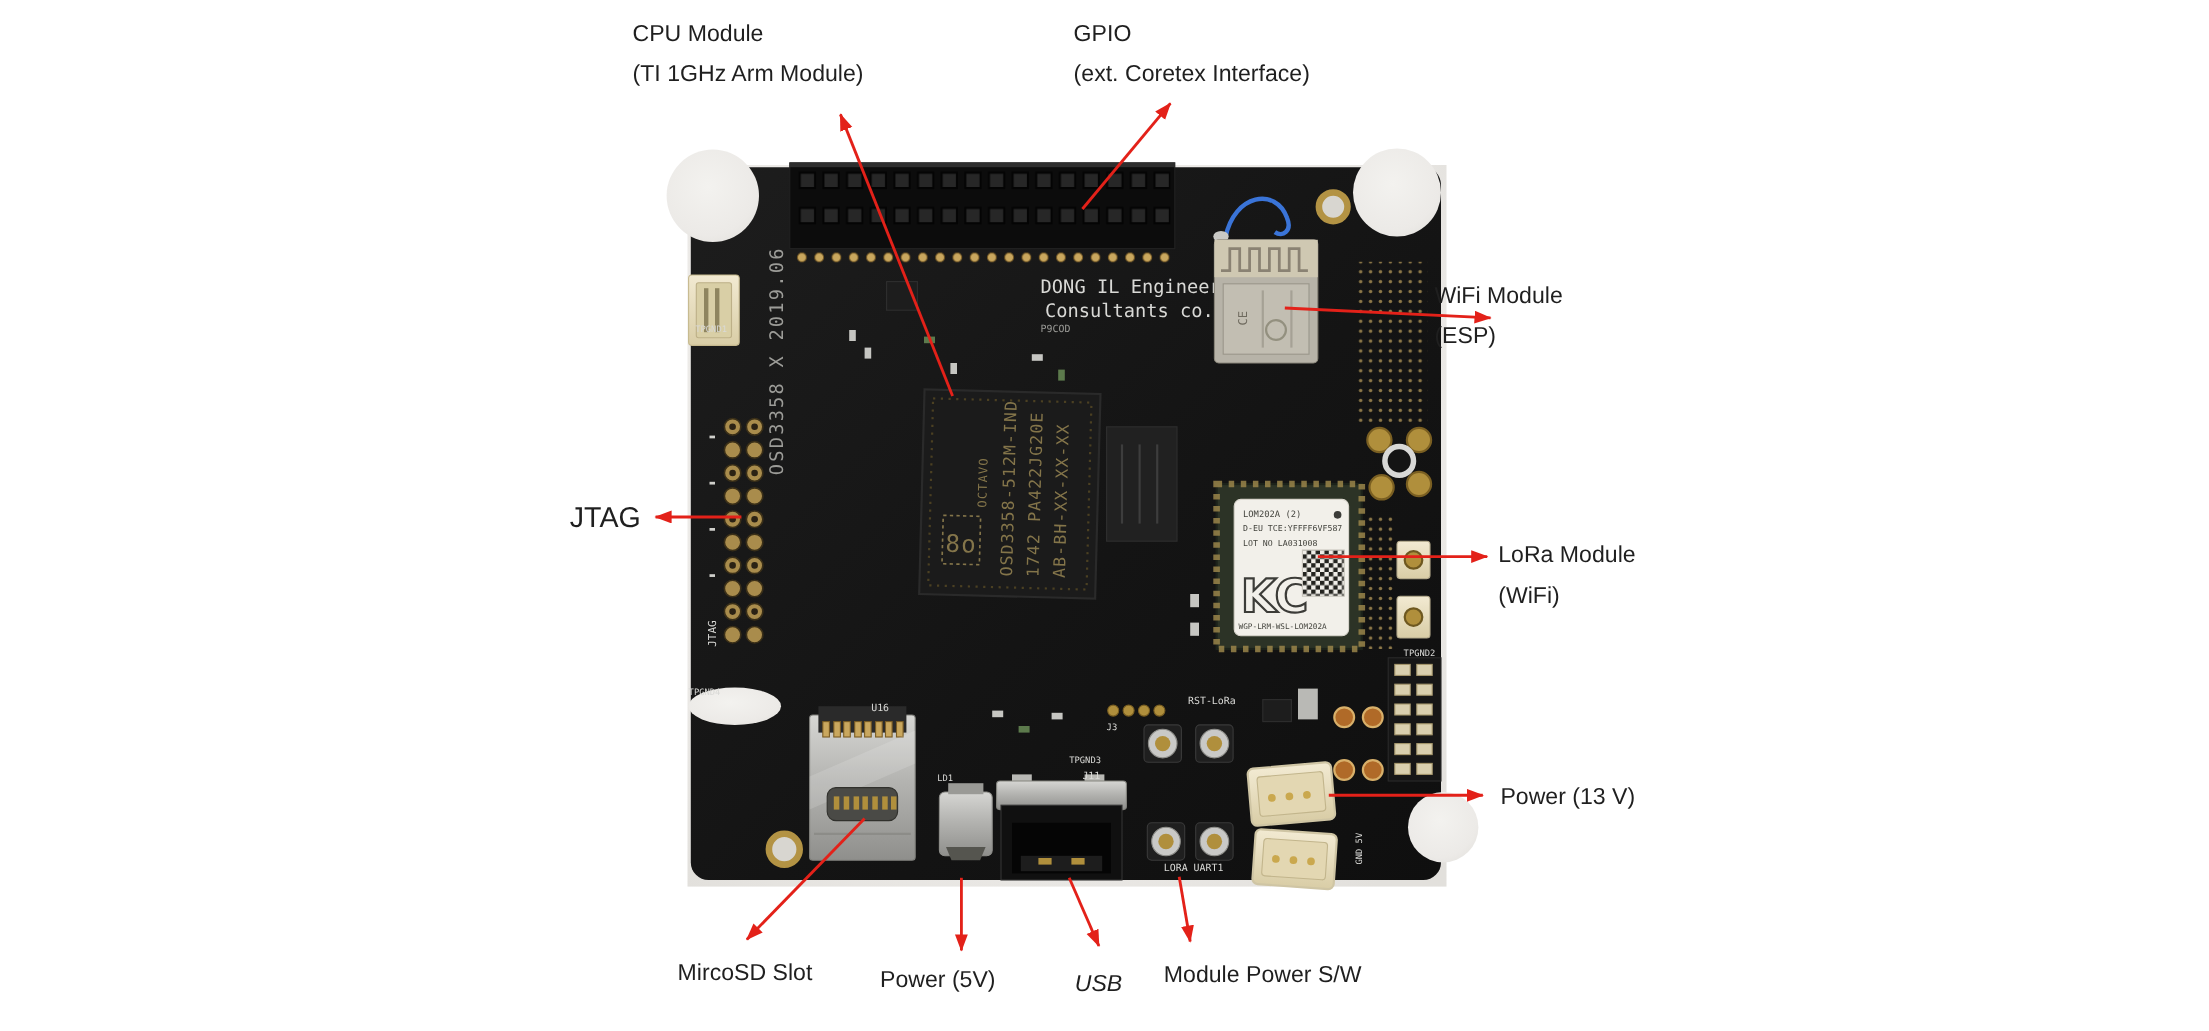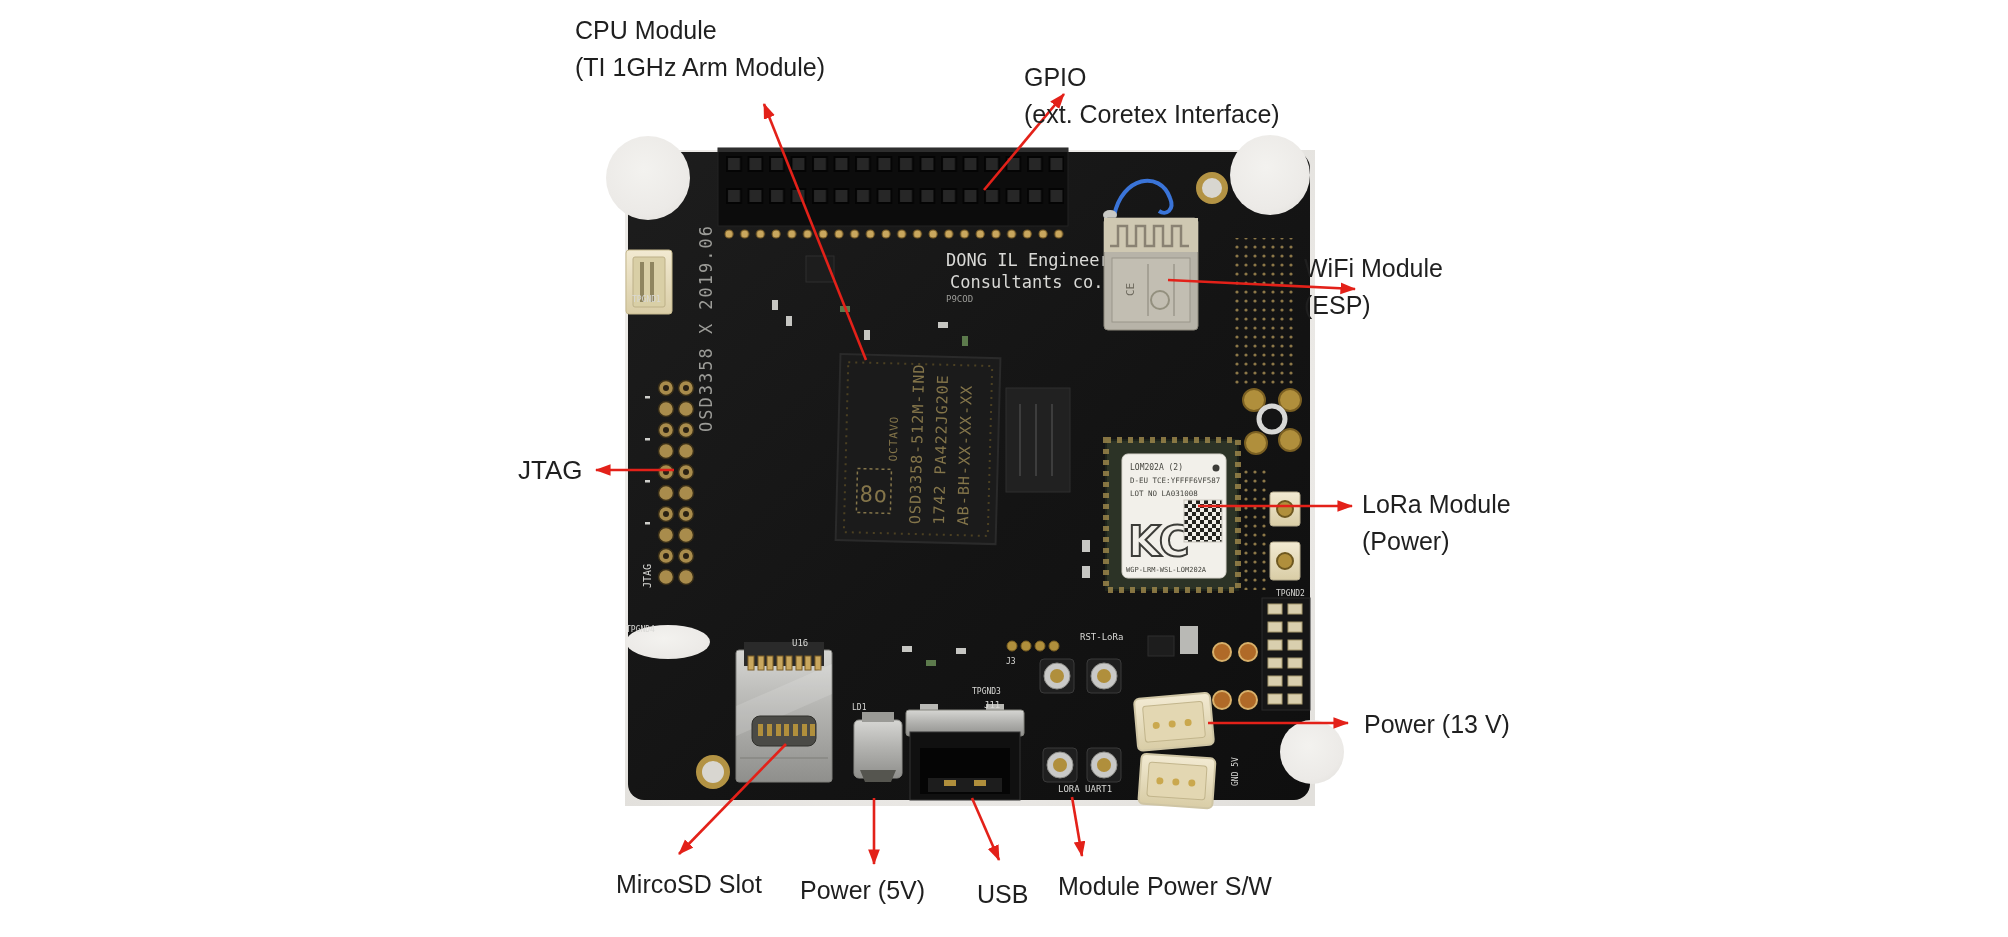--- a/index.html
+++ b/index.html
@@ -1,19 +1,19 @@
 <!DOCTYPE html>
 <html><head>
 <meta charset="utf-8">
 <style>
   html,body{margin:0;padding:0;background:#ffffff;}
   #stage{position:relative;width:2008px;height:937px;background:#ffffff;overflow:hidden;
          font-family:"Liberation Sans",sans-serif;}
   #art{position:absolute;left:0;top:0;}
-  .ann{position:absolute;font-size:25px;line-height:37px;color:#1f1f1f;white-space:nowrap;}
+  .ann{position:absolute;font-size:21px;line-height:37px;color:#1f1f1f;white-space:nowrap;}
   .ann span{display:block;}
   .silk{font-family:"DejaVu Sans Mono",monospace;fill:#d9d9d6;}
   .silkdim{font-family:"DejaVu Sans Mono",monospace;fill:#9c9c98;}
   .chiptxt{font-family:"DejaVu Sans Mono",monospace;fill:#84754a;letter-spacing:1px;}
   .loratxt{font-family:"DejaVu Sans Mono",monospace;fill:#45453f;}
   .arrow{stroke:#e32119;stroke-width:2.6;fill:none;}
 </style>
 </head>
 <body>
 
@@ -351,44 +351,44 @@
     <line class="arrow" x1="874" y1="798" x2="874" y2="864" marker-end="url(#ah)"></line>
     <line class="arrow" x1="972" y1="798" x2="999" y2="860" marker-end="url(#ah)"></line>
     <line class="arrow" x1="1072" y1="797" x2="1082" y2="856" marker-end="url(#ah)"></line>
   </g>
 </svg>
 
   <div class="ann" style="left:575px;top:12px;">
     <span>CPU Module</span>
     <span>(TI 1GHz Arm Module)</span>
   </div>
-  <div class="ann" style="left:1024px;top:12px;margin-top:47px;">
+  <div class="ann" style="left:976px;top:12px;">
     <span>GPIO</span>
     <span>(ext. Coretex Interface)</span>
   </div>
   <div class="ann" style="left:1304px;top:250px;">
     <span>WiFi Module</span>
     <span>(ESP)</span>
   </div>
   <div class="ann" style="left:518px;top:452px;font-size:26px;">
     <span>JTAG</span>
   </div>
   <div class="ann" style="left:1362px;top:486px;">
     <span>LoRa Module</span>
-    <span>(Power)</span>
+    <span>(WiFi)</span>
   </div>
   <div class="ann" style="left:1364px;top:706px;">
     <span>Power (13 V)</span>
   </div>
   <div class="ann" style="left:616px;top:866px;">
     <span>MircoSD Slot</span>
   </div>
   <div class="ann" style="left:800px;top:872px;">
     <span>Power (5V)</span>
   </div>
-  <div class="ann" style="left:977px;top:876px;">
+  <div class="ann" style="left:977px;top:876px;font-style:italic;">
     <span>USB</span>
   </div>
   <div class="ann" style="left:1058px;top:868px;">
     <span>Module Power S/W</span>
   </div>
 
 </div>
 
 </body></html>

